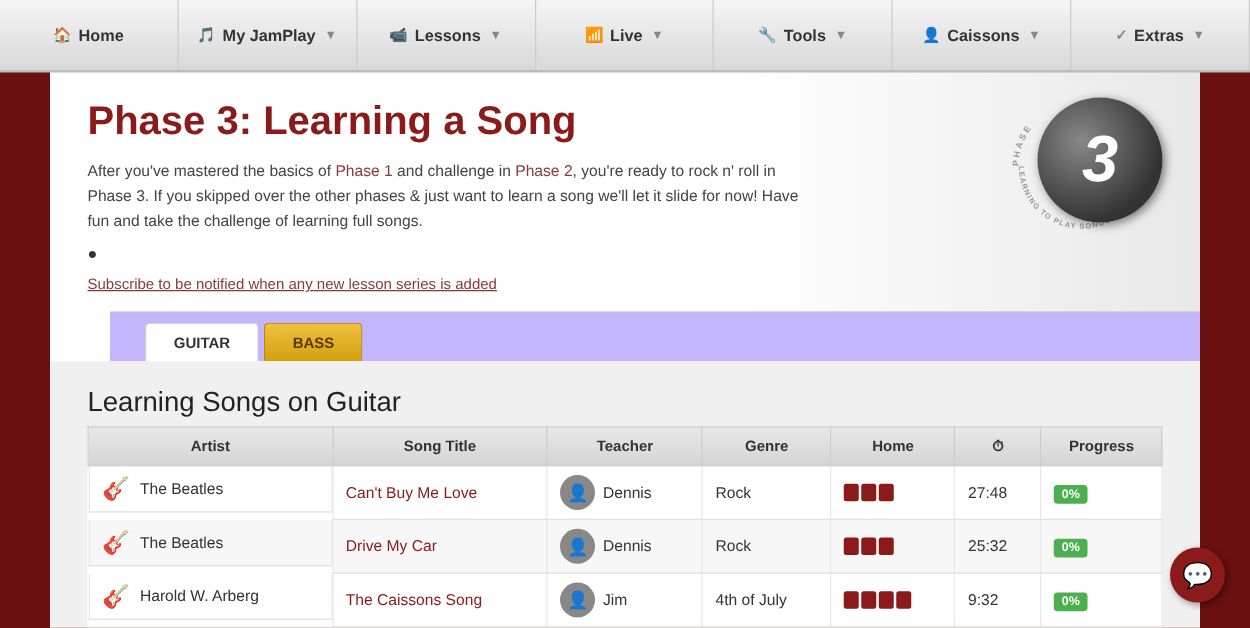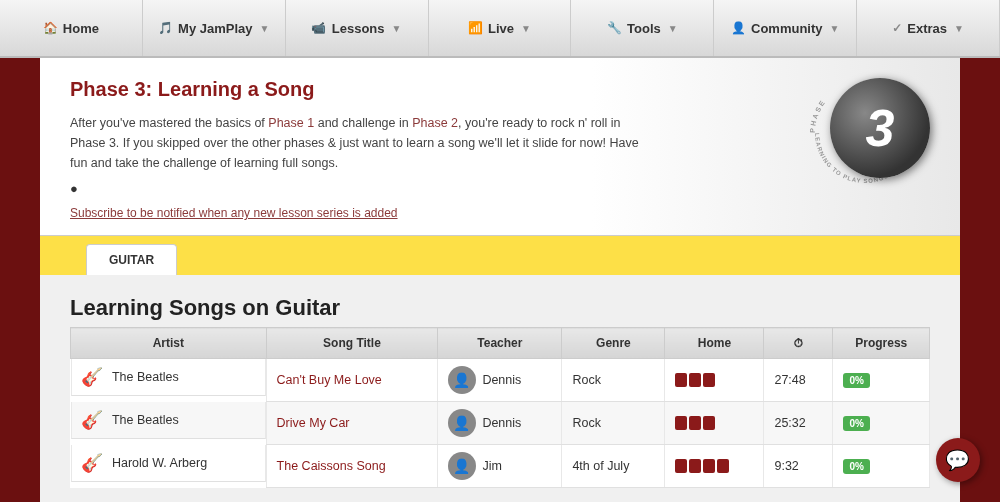--- a/index.html
+++ b/index.html
@@ -41,21 +41,21 @@
 
     
     .phase-header {
       padding: 20px 30px 15px 30px;
       position: relative;
       background: linear-gradient(to right, #fff 60%, #e8e8e8 100%);
       overflow: hidden;
     }
     .phase-title {
       color: #8b1a1a;
-      font-size: 20px;
+      font-size: 32px;
       font-weight: bold;
       margin-bottom: 12px;
     }
     .phase-desc {
       color: #444;
       font-size: 12.5px;
       line-height: 1.6;
       max-width: 580px;
     }
     .phase-desc a { color: #8b3a3a; text-decoration: none; }
@@ -99,27 +99,28 @@
     .phase-arc-text {
       position: absolute;
       left: 0;
       top: 0;
       width: 130px;
       height: 130px;
     }
 
     
     .tabs-area {
-      padding: 0 46px;
-      background: #fde047;
+      padding: 0 28px;
+      background: #c4b5fd;
       border-top: 1px solid #ccc;
       display: flex;
       align-items: flex-end;
       gap: 4px;
       padding-top: 8px;
+      margin-left: 48px;
     }
     .tab {
       padding: 8px 22px;
       font-size: 12px;
       font-weight: bold;
       cursor: pointer;
       border-radius: 4px 4px 0 0;
       border: 1px solid #ccc;
       border-bottom: none;
     }
@@ -133,21 +134,21 @@
       border-color: #b8880a;
     }
 
     
     .table-area {
       background: #f0f0f0;
       padding: 20px 30px;
     }
     .table-title {
       font-size: 22px;
-      font-weight: bold;
+      font-weight: normal;
       color: #222;
       margin-bottom: 6px;
     }
     .table-subtitle {
       color: #555;
       font-size: 12.5px;
       margin-bottom: 14px;
     }
     table {
       width: 100%;
@@ -247,21 +248,21 @@
     <span>Live</span>
     <span class="nav-arrow">▼</span>
   </div>
   <div class="nav-item">
     <span class="nav-icon">🔧</span>
     <span>Tools</span>
     <span class="nav-arrow">▼</span>
   </div>
   <div class="nav-item">
     <span class="nav-icon">👤</span>
-    <span>Community</span>
+    <span>Caissons</span>
     <span class="nav-arrow">▼</span>
   </div>
   <div class="nav-item">
     <span class="nav-icon">✓</span>
     <span>Extras</span>
     <span class="nav-arrow">▼</span>
   </div>
 </nav>
 
 <div class="main-content">
@@ -288,20 +289,21 @@
         </text>
       </svg>
       <div class="phase-circle">
         <span class="phase-number">3</span>
       </div>
     </div>
   </div>
 
   <div class="tabs-area">
     <div class="tab tab-guitar">GUITAR</div>
+    <div class="tab tab-bass">BASS</div>
   </div>
 
   <div class="table-area">
     <h2 class="table-title">Learning Songs on Guitar</h2>
 
     <table>
       <thead>
         <tr>
           <th>Artist</th>
           <th>Song Title</th>

